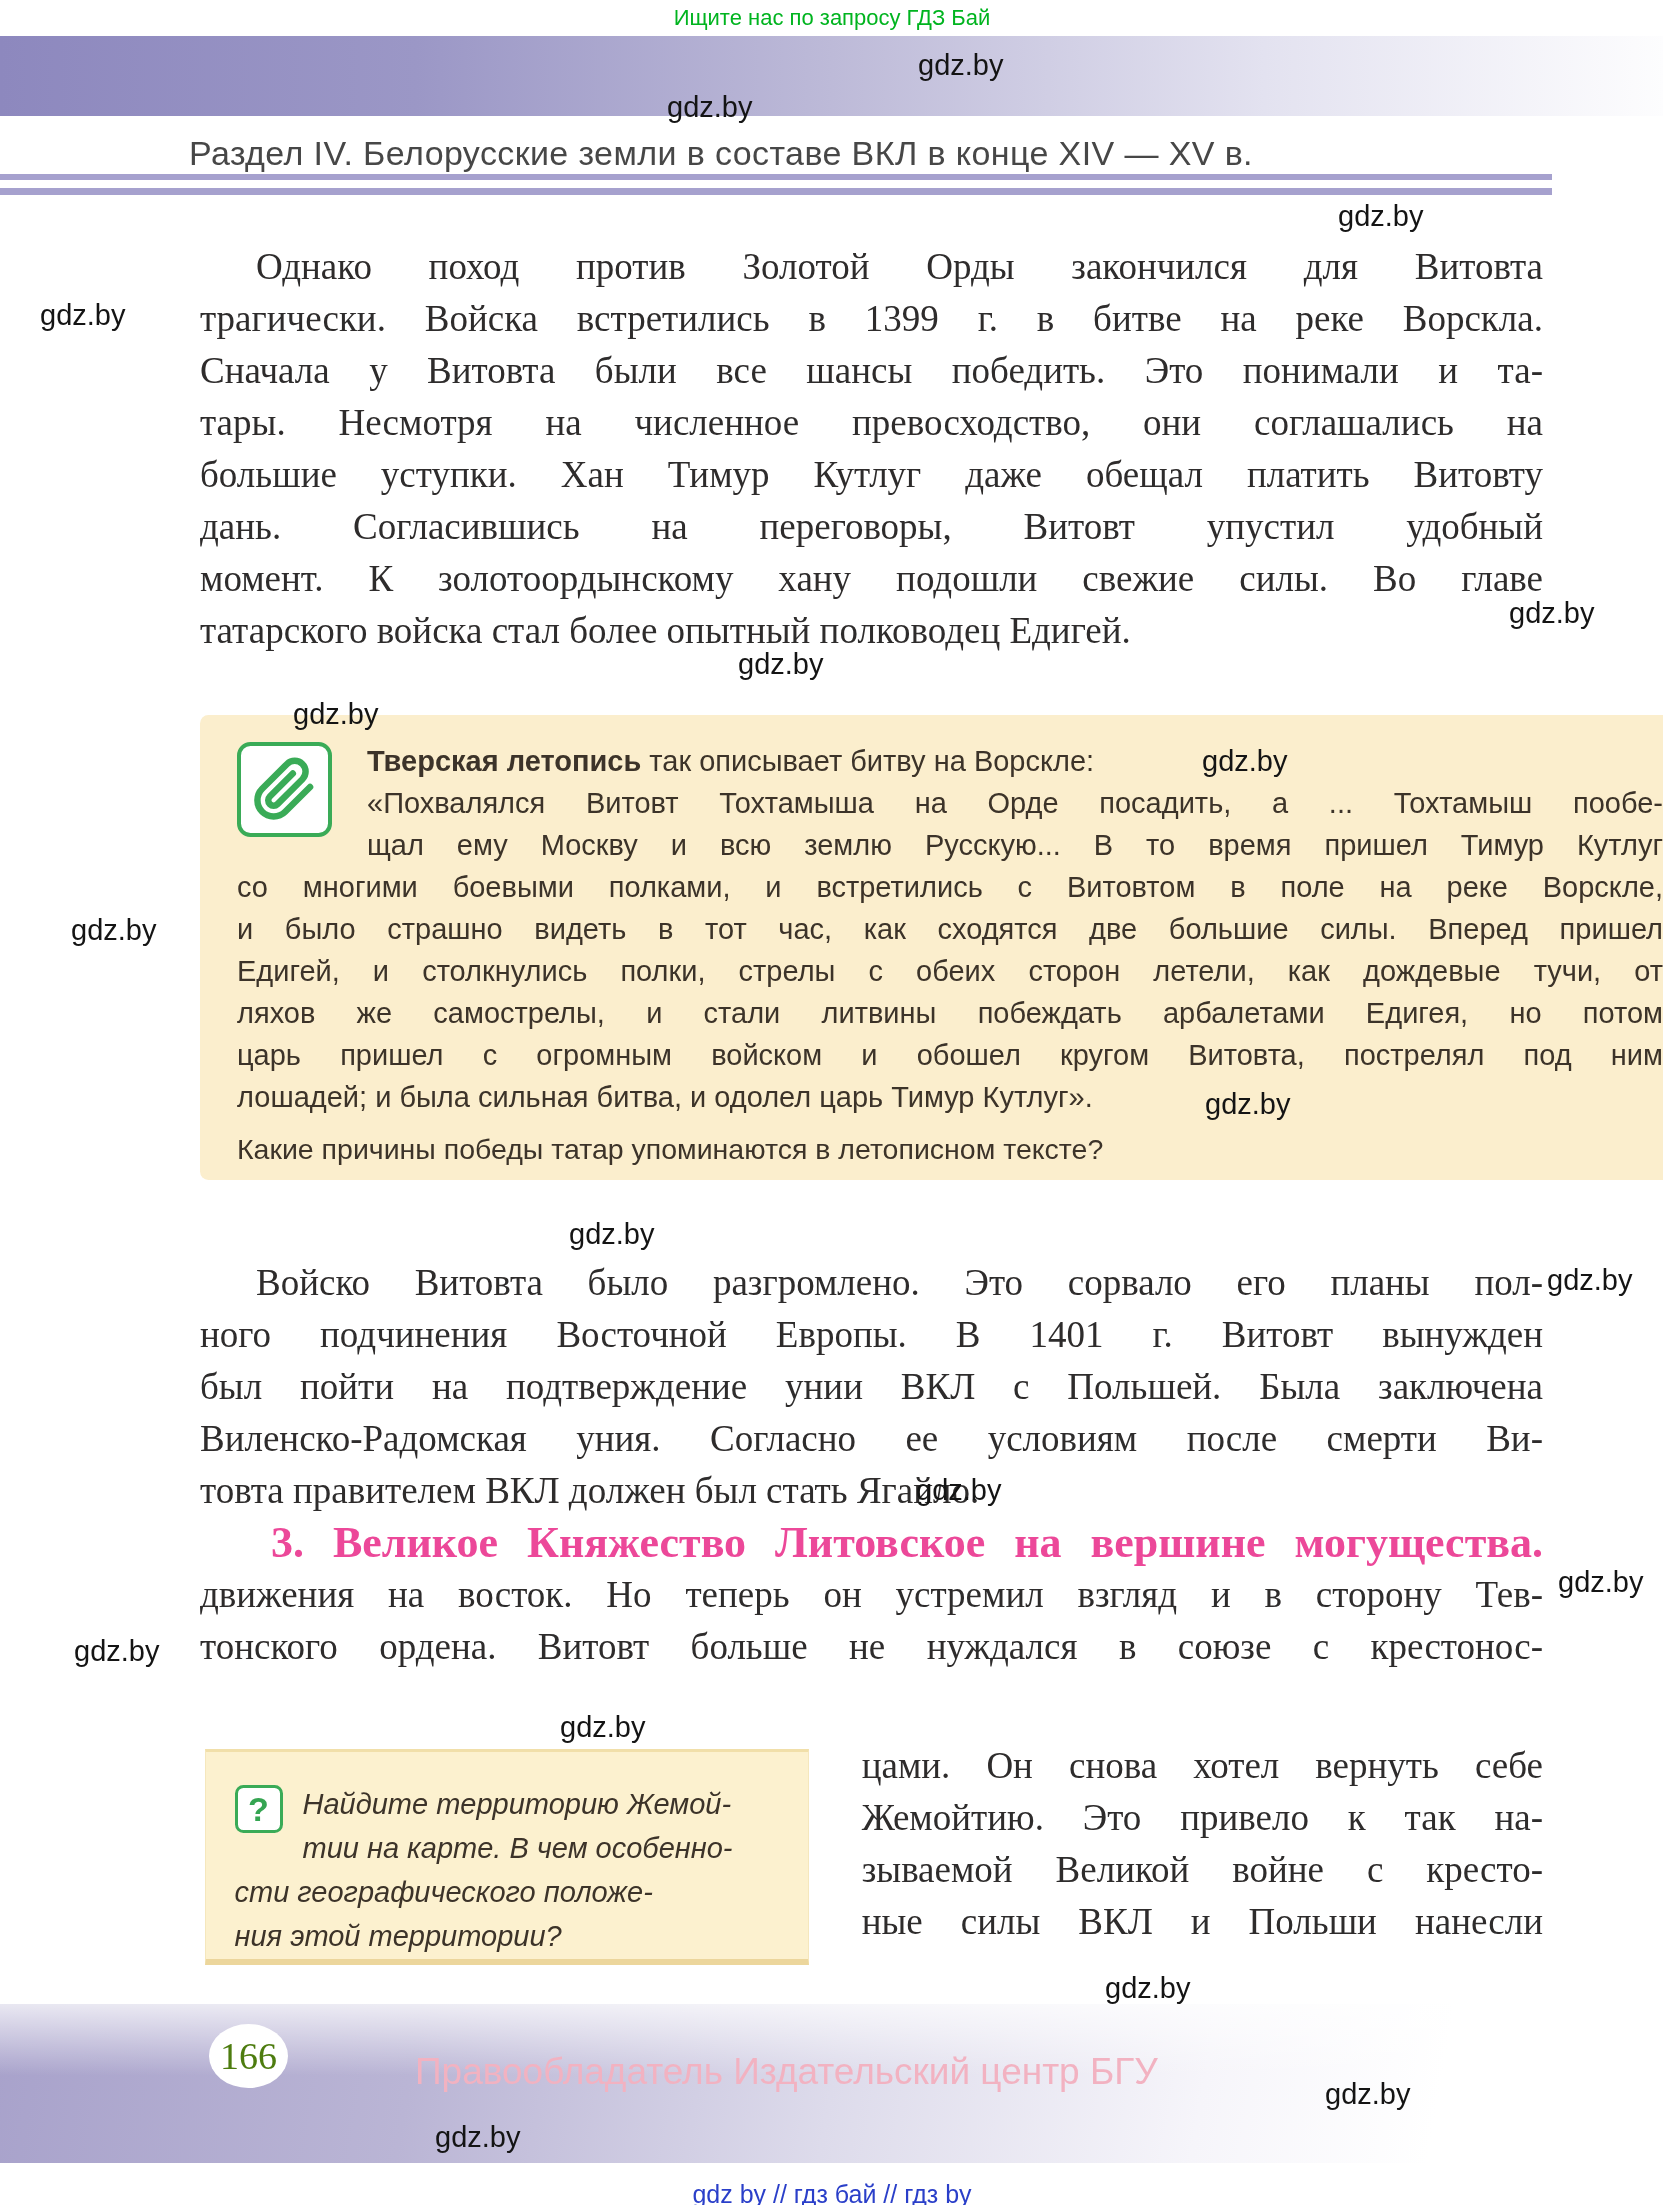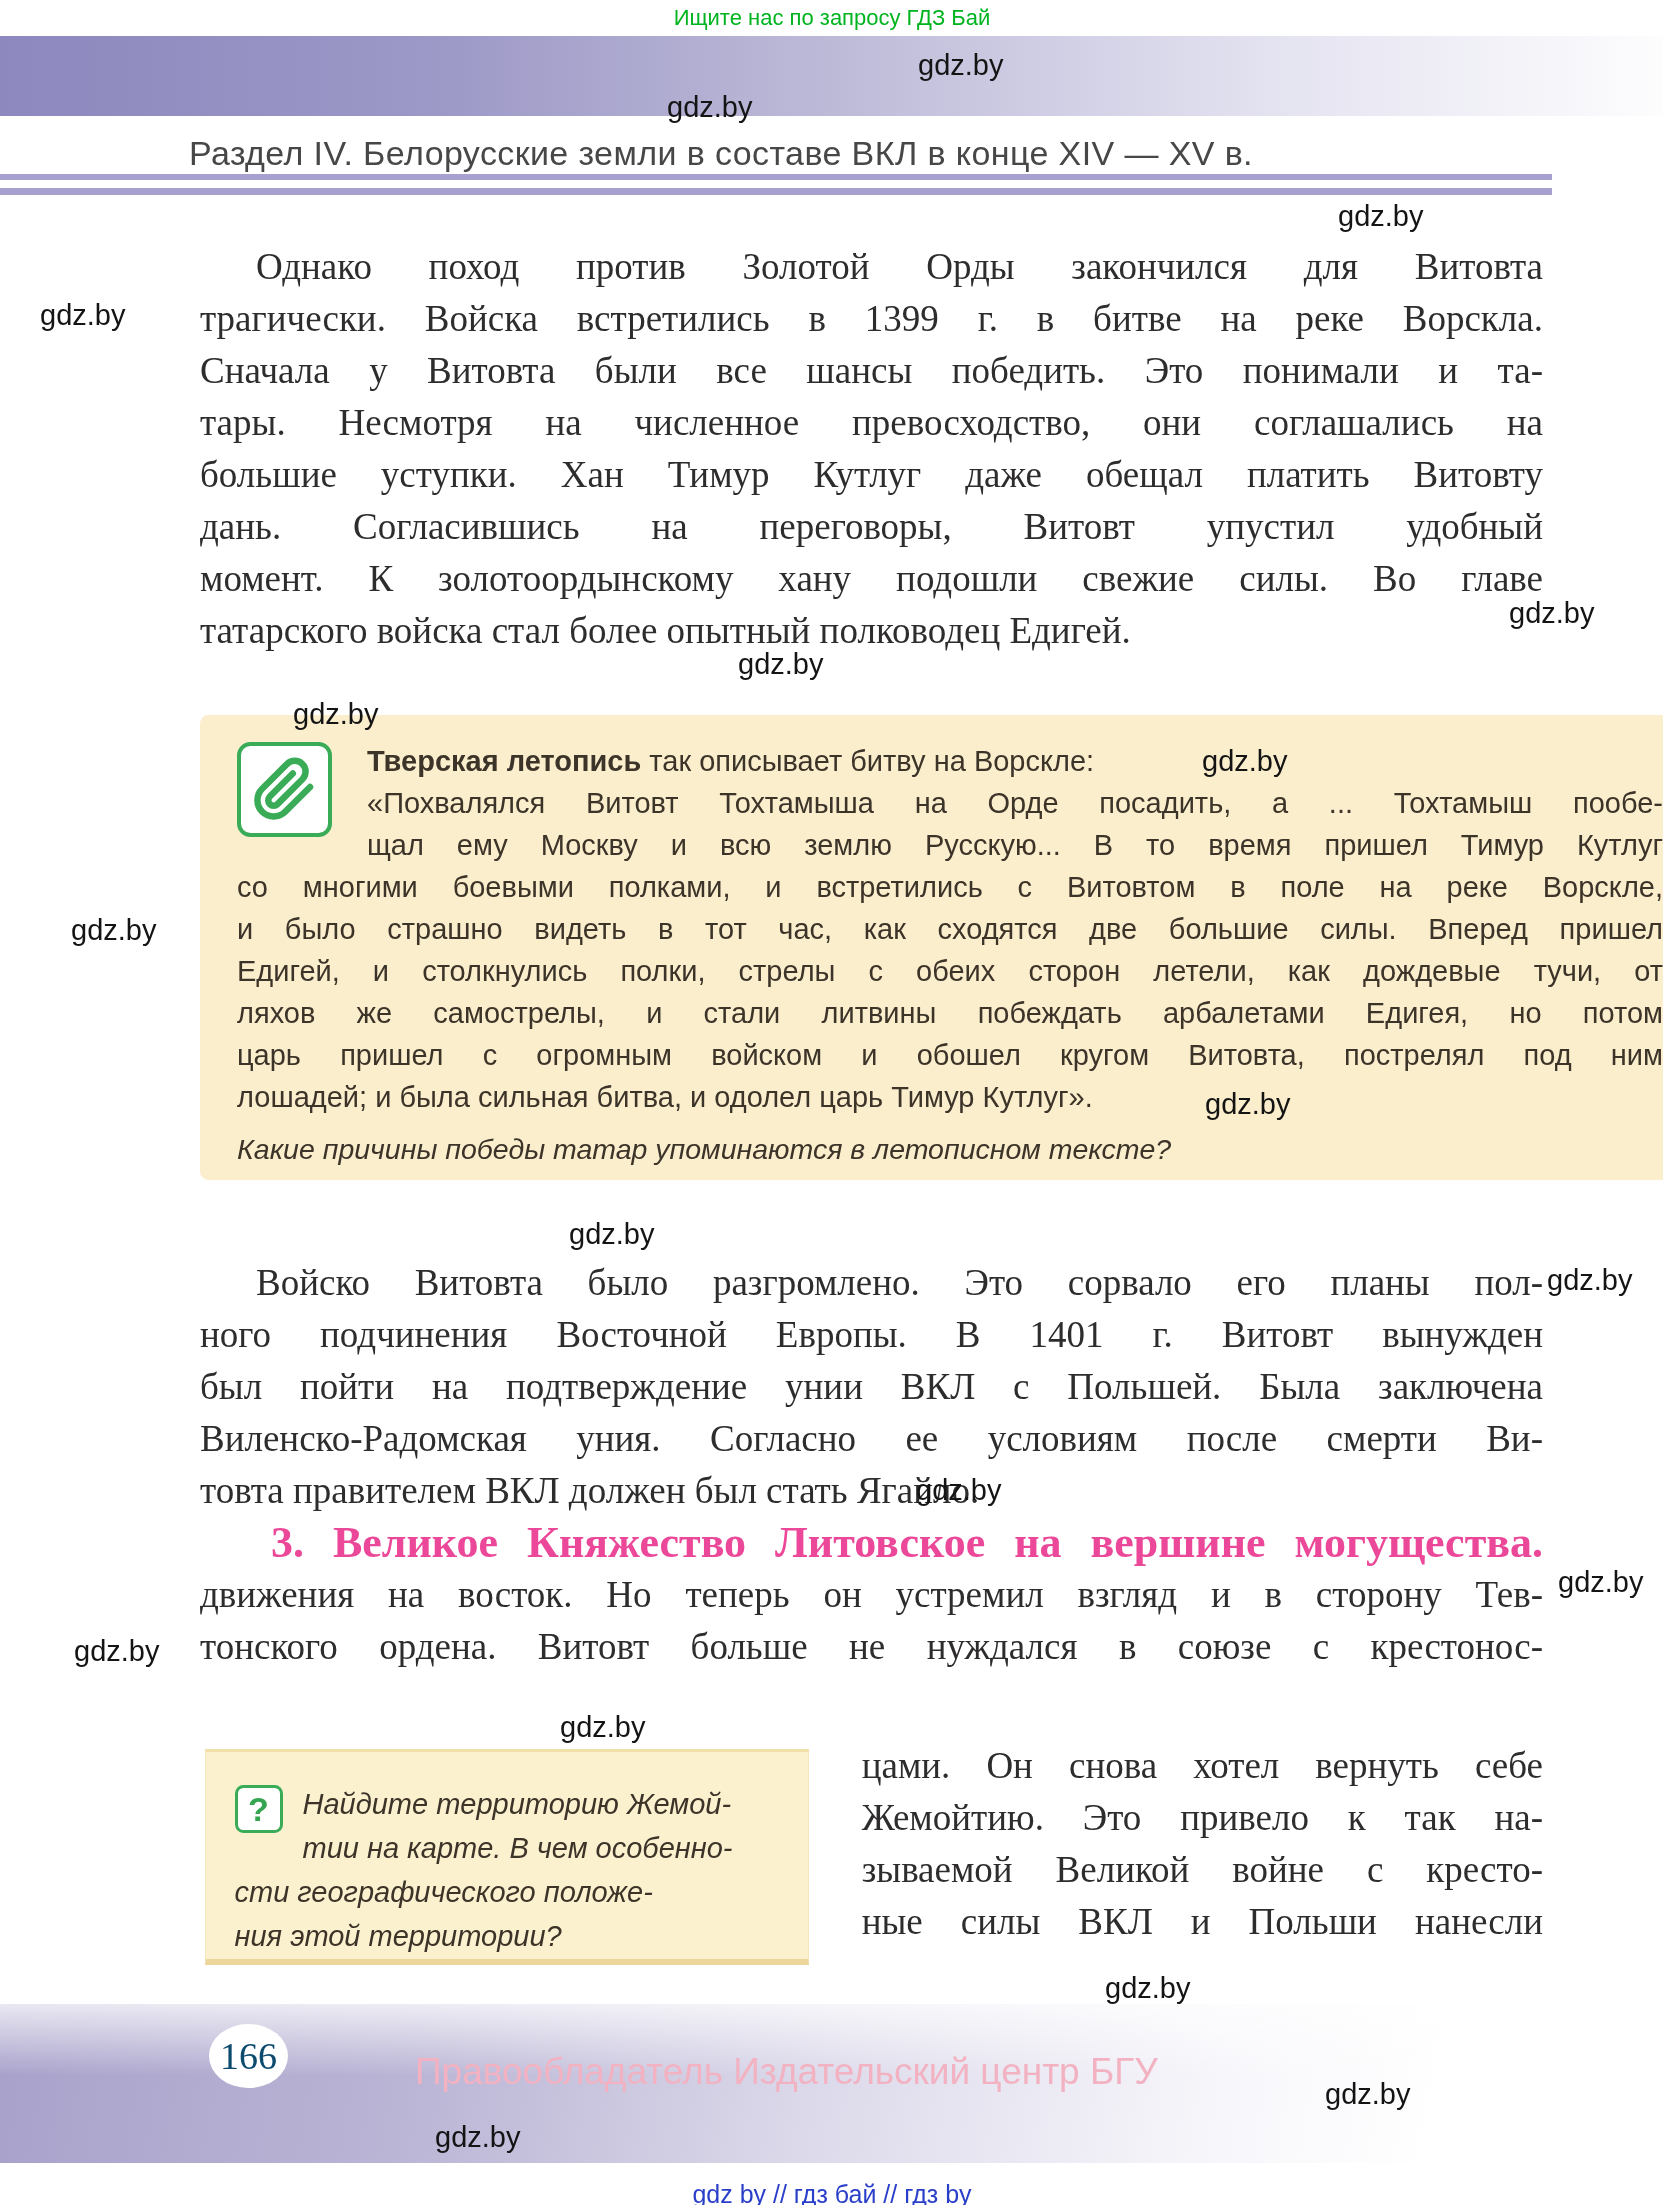--- a/index.html
+++ b/index.html
@@ -32,21 +32,21 @@
   .bd{font-weight:bold;}
 
   
   .chronicle{position:absolute;top:715px;left:200px;width:1498px;height:465px;box-sizing:border-box;
              background:#fbeecd;border-radius:8.4px;padding:25px 35px 0 37px;
              font-family:"Liberation Sans", sans-serif;font-size:29px;line-height:42px;color:#3c3329;}
   .clip-icon{float:left;width:87px;height:87px;margin:1.7px 35px 6.7px 0;background:#fff;
              border:4.2px solid #3aab57;border-radius:13.4px;display:flex;align-items:center;justify-content:center;}
   .chron-lines .tl{white-space:normal;text-align:justify;text-align-last:justify;}
   .chron-lines .tl:first-child,.chron-lines .tl:last-child{text-align-last:left;}
-  .chron-question{margin-top:10px;font-style:italic;font-size:28.5px;}
+  .chron-question{margin-top:10px;font-size:28.5px;}
 
   
   .h3line{color:#ec4899;font-weight:bold;font-size:44px;white-space:normal;
           text-align:justify;text-align-last:justify;text-indent:71px;}
 
   
   .twocol{position:absolute;top:1732px;left:200px;width:1343px;display:flex;align-items:flex-start;}
   .qbox{margin-top:17px;margin-left:5px;width:605px;height:216px;box-sizing:border-box;background:#fcf1cf;
         border-top:3.4px solid #f1dfa9;border-bottom:6.7px solid #ecd69c;border-left:1.7px solid #f5e7bd;border-right:1.7px solid #f5e7bd;
         padding:30px 22px 0 28.5px;font-family:"Liberation Sans", sans-serif;
@@ -56,21 +56,21 @@
           font-style:normal;font-weight:bold;font-size:34px;color:#35a552;font-family:"Liberation Sans",sans-serif;}
   .colright{margin-left:53px;margin-top:8.4px;width:683px;font-size:37px;line-height:52px;}
   .colright .tl{white-space:normal;text-align:justify;text-align-last:justify;}
 
   
   .footband{position:absolute;top:2004px;left:0;width:100%;height:159px;
             background:linear-gradient(100deg,#a8a2cb 0%,#bab5d5 25%,#dddbeb 50%,#f6f5fa 72%,#ffffff 86%);}
   .footband::before{content:"";position:absolute;inset:0;
             background:linear-gradient(to bottom,rgba(255,255,255,.75),rgba(255,255,255,0) 45%);}
   .pagenum{position:absolute;top:2024px;left:209px;width:79px;height:64px;background:#fff;border-radius:50%;
-           display:flex;align-items:center;justify-content:center;font-size:38px;color:#0c4a6e;}
+           display:flex;align-items:center;justify-content:center;font-size:38px;color:#4d7c0f;}
   .publisher{position:absolute;top:2051px;left:415px;font-family:"Liberation Sans", sans-serif;
              font-size:37px;color:#f2b2c1;}
   .links{position:absolute;top:2180px;left:0;width:100%;text-align:center;
          font-family:"Liberation Sans", sans-serif;font-size:25px;color:#2a3fc9;}
 
   
   .wm{position:absolute;font-family:"Liberation Sans", sans-serif;font-size:29px;color:#141414;white-space:nowrap;}
 </style>
 </head>
 <body>

